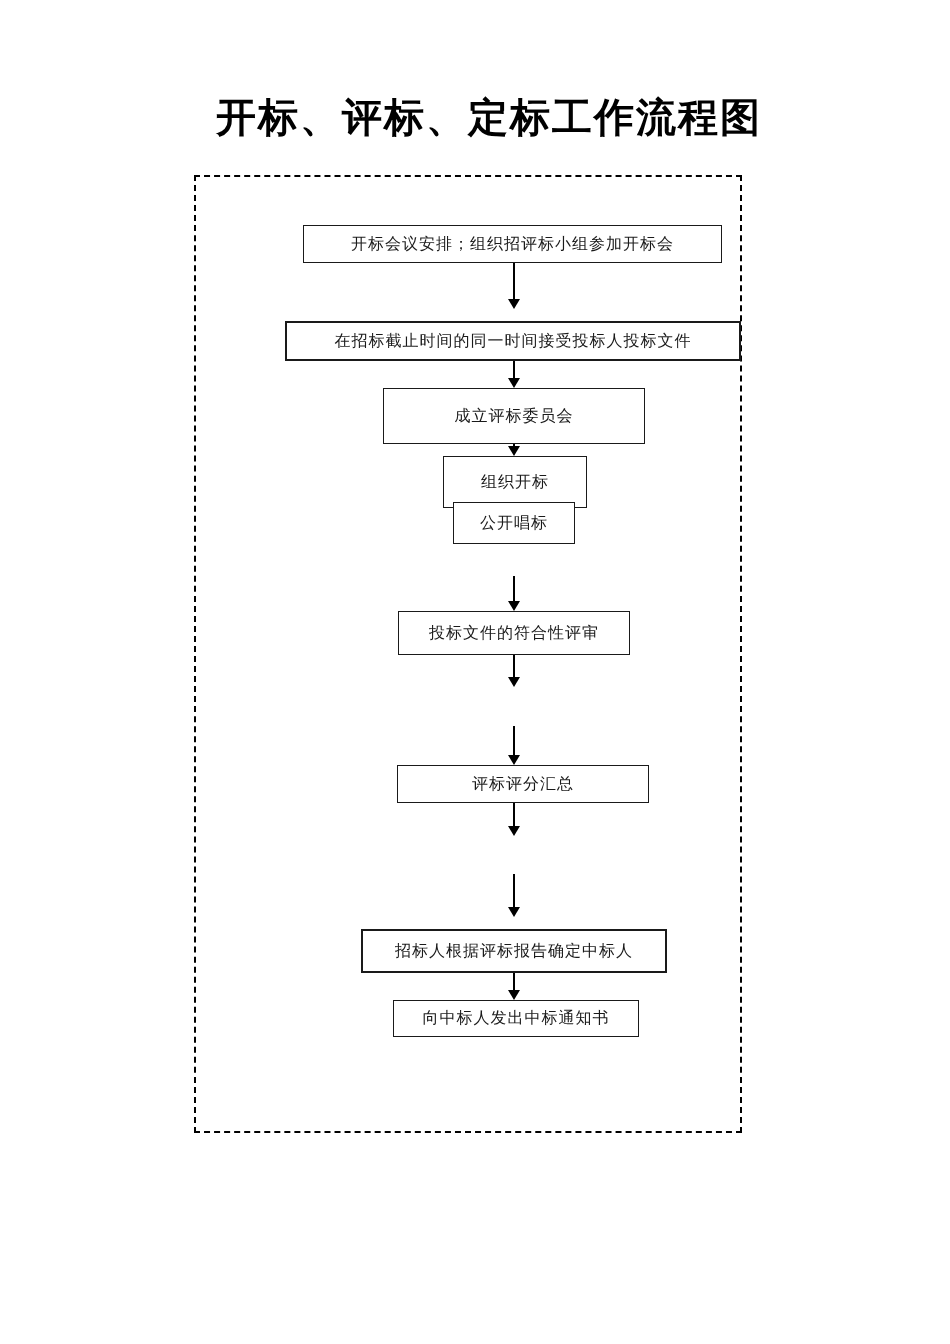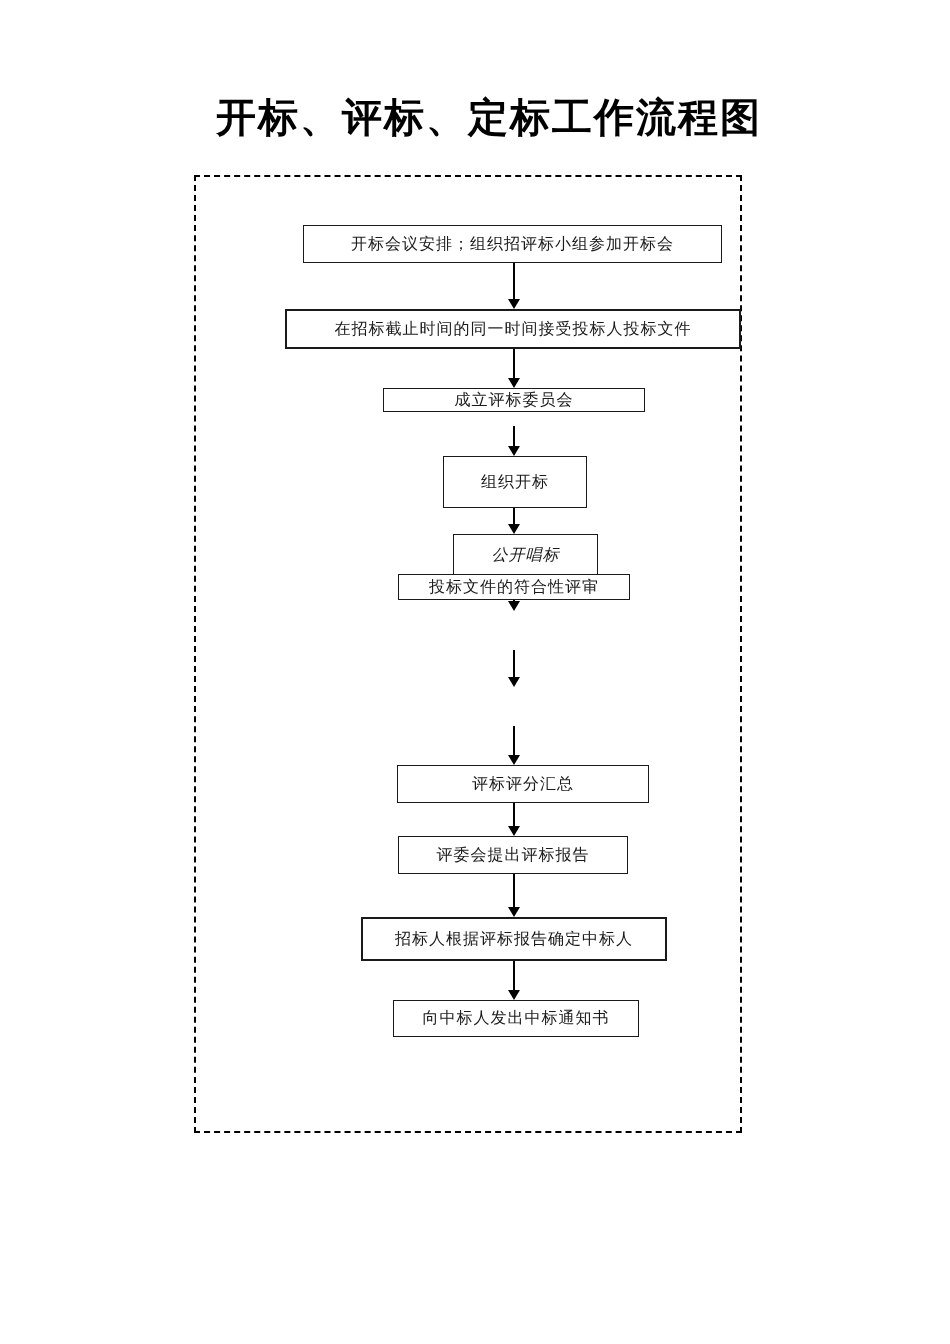--- a/index.html
+++ b/index.html
@@ -45,28 +45,28 @@
     background: #ffffff;
     display: flex;
     align-items: center;
     justify-content: center;
     font-size: 16px;
     color: #1a1a1a;
     letter-spacing: 1px;
     white-space: nowrap;
     z-index: 2;
   }
-  .node.thick { border-width: 2px; }
+  .node.thick { border-width: 2px; margin-top: 12px; }
 
   .n1  { left: 303px; top: 225px;  width: 419px; height: 38px; }
   .n2  { left: 285px; top: 309px;  width: 456px; height: 40px; }
-  .n3  { left: 383px; top: 388px;  width: 262px; height: 24px; }
+  .n3  { left: 383px; top: 388px;  width: 262px; height: 56px; }
   .n4  { left: 443px; top: 456px;  width: 144px; height: 52px; }
-  .n5  { left: 453px; top: 534px;  width: 145px; height: 42px; font-style: italic; }
-  .n6  { left: 398px; top: 574px;  width: 232px; height: 26px; }
+  .n5  { left: 453px; top: 502px;  width: 122px; height: 42px; }
+  .n6  { left: 398px; top: 611px;  width: 232px; height: 44px; }
   .n7  { left: 397px; top: 687px;  width: 231px; height: 39px; }
   .n8  { left: 397px; top: 765px;  width: 252px; height: 38px; }
   .n9  { left: 398px; top: 836px;  width: 230px; height: 38px; }
   .n10 { left: 361px; top: 917px;  width: 306px; height: 44px; }
   .n11 { left: 393px; top: 1000px; width: 246px; height: 37px; }
 
   .arrow {
     position: absolute;
     left: 508px;
     width: 12px;
@@ -150,21 +150,20 @@
       <div class="stem"></div>
       <div class="head"></div>
     </div>
 
   <div class="node n8">评标评分汇总</div>
   <div class="arrow a8">
       <div class="stem"></div>
       <div class="head"></div>
     </div>
 
-  <div class="node n9">评委会提出评标报告</div>
   <div class="arrow a9">
       <div class="stem"></div>
       <div class="head"></div>
     </div>
 
   <div class="node n10 thick">招标人根据评标报告确定中标人</div>
   <div class="arrow a10">
       <div class="stem"></div>
       <div class="head"></div>
     </div>

